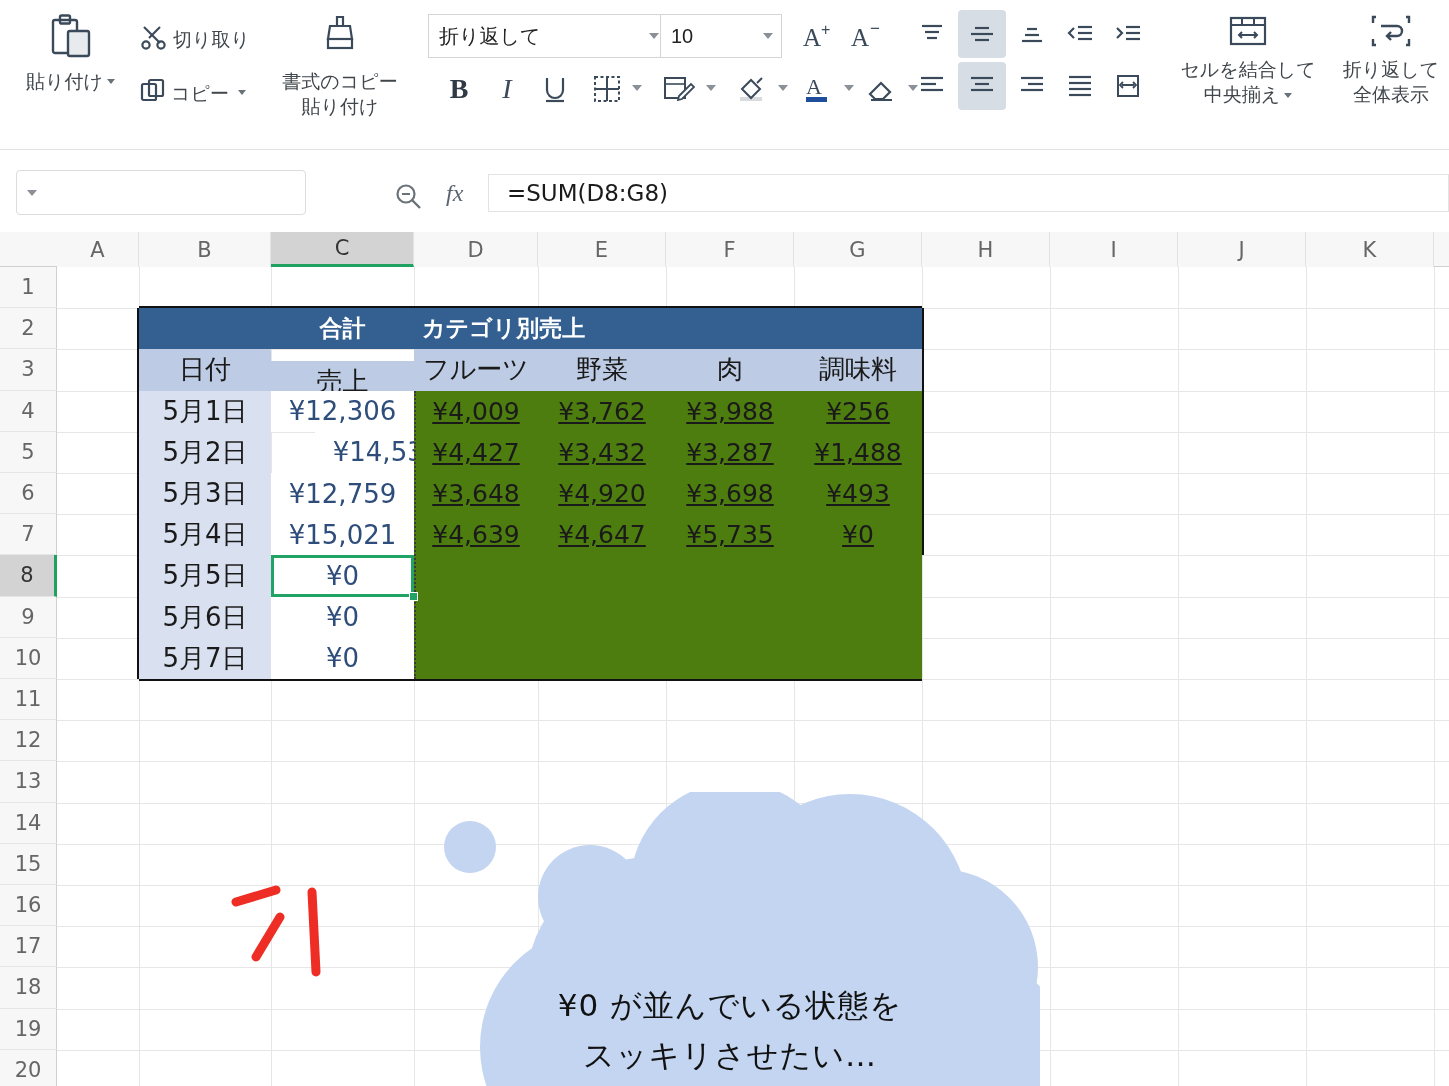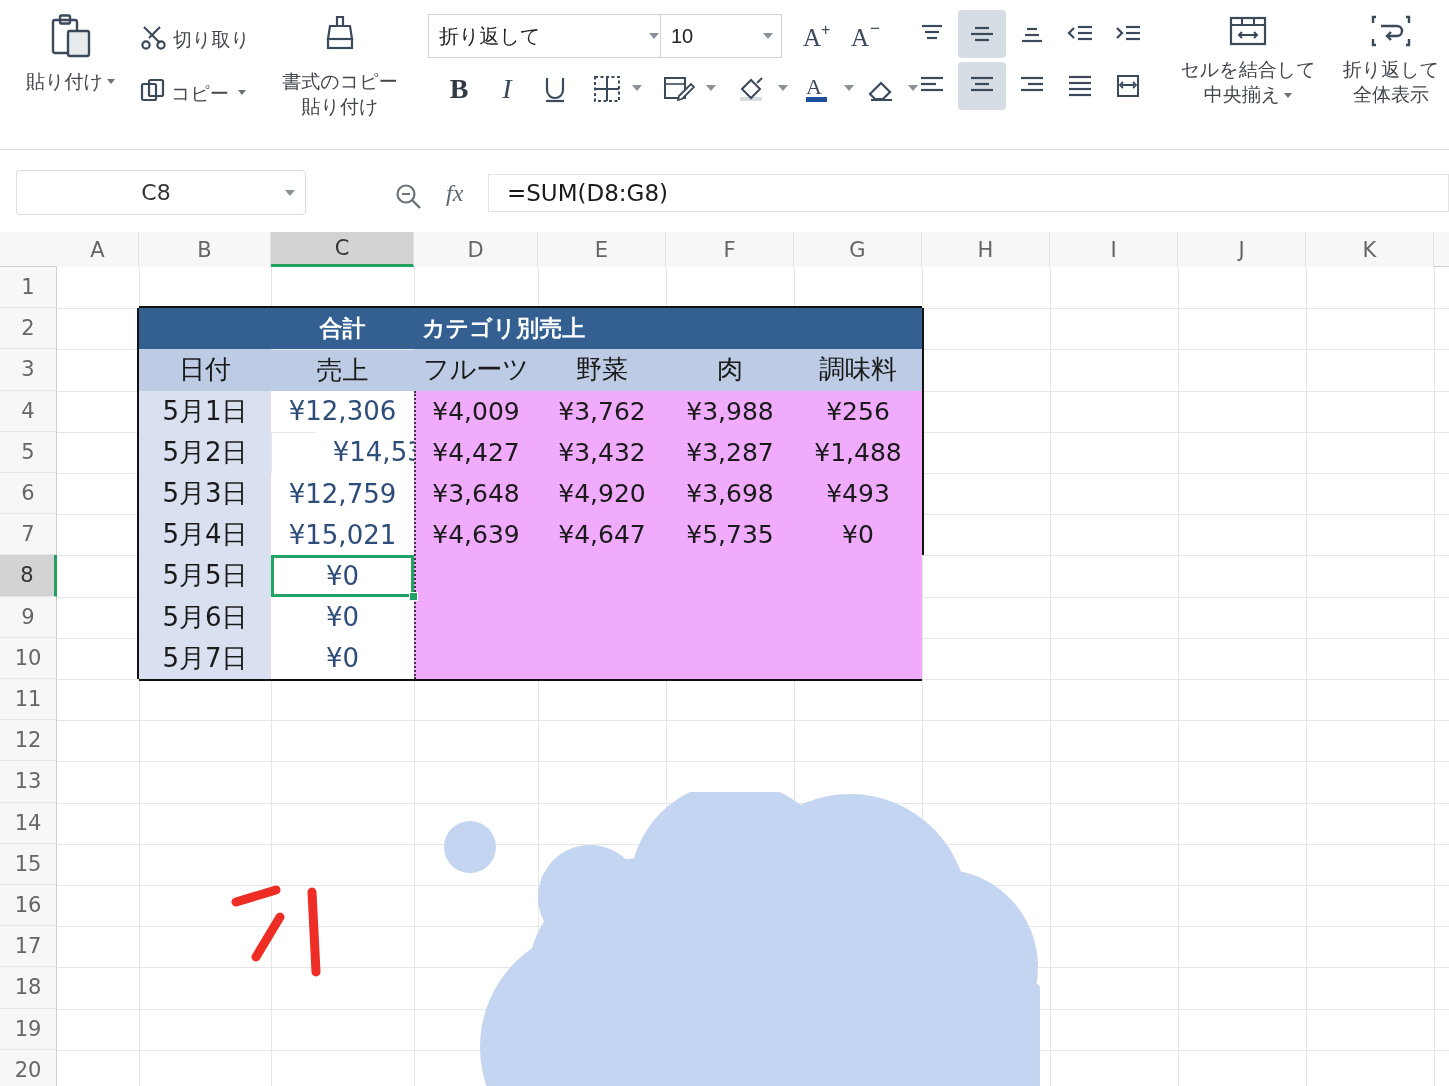--- a/index.html
+++ b/index.html
@@ -132,21 +132,21 @@
   .tbl { position: absolute; }
   .tcell {
     position: absolute; display: flex; align-items: center;
     justify-content: center; font-size: 25px;
     font-family: "DejaVu Sans", sans-serif;
   }
   .hdr-dark { background: #335f91; color: #ffffff; font-weight: bold; font-size: 23px; }
   .hdr-light { background: #bdcce4; color: #1a1a1a; font-size: 26px; }
   .datecell { background: #d9e1f0; color: #1a1a1a; font-size: 26px; }
   .sumcell { background: #ffffff; color: #2e4d7b; font-size: 26px; }
-  .numcell { background: #f0abfc; color: #1a1a1a; font-size: 25px; }
+  .numcell { background: #4d7c0f; color: #1a1a1a; font-size: 25px; text-decoration: underline; }
 
   .tbl-border-top, .tbl-border-bot {
     position: absolute; height: 2px; background: #111;
   }
   .tbl-border-l, .tbl-border-r {
     position: absolute; width: 2px; background: #111;
   }
   .dotted-v {
     position: absolute; width: 0; border-left: 2px dotted #3a3a3a;
   }
@@ -407,21 +407,20 @@
         </span>
         <span class="lbl"><span>セルを結合して
 中央揃え</span><span class="caret-sm"></span></span>
       </div>
     </div>
   </div>
 
   <div class="fbar"></div>
 
   <div class="namebox">
-    <span class="nb-val">C8</span>
     <span class="caret-box"></span>
   </div>
 
   <div class="fx-zoom">
     <svg width="30" height="30" viewBox="0 0 30 30">
       <circle cx="12" cy="12" r="8.5" fill="none" stroke="#6a7177" stroke-width="2.2"></circle>
       <line x1="8" y1="12" x2="16" y2="12" stroke="#6a7177" stroke-width="2"></line>
       <line x1="18" y1="18" x2="26" y2="26" stroke="#6a7177" stroke-width="2.4"></line>
     </svg>
   </div>
@@ -569,21 +568,21 @@
         <div class="tcell hdr-dark" style="left: 139px; top: 76.2px; width: 783px; height: 41.2px;"></div>
         <div class="tcell hdr-dark" style="left: 271px; top: 76.2px; width: 143px; height: 41.2px;">
           <span>合計</span>
         </div>
         <div class="tcell hdr-dark" style="left: 414px; top: 76.2px; width: 508px; height: 41.2px; justify-content: flex-start; padding-left: 8px;">
           <span>カテゴリ別売上</span>
         </div>
         <div class="tcell hdr-light" style="left: 139px; top: 117.4px; width: 132px; height: 41.2px; align-items: center;">
           <span>日付</span>
         </div>
-        <div class="tcell hdr-light" style="left: 271px; top: 118px; width: 143px; height: 41.2px;">
+        <div class="tcell hdr-light" style="left: 271px; top: 129px; width: 143px; height: 41.2px;">
           <span>売上</span>
         </div>
         <div class="tcell hdr-light" style="left: 414px; top: 117.4px; width: 124px; height: 41.2px;">
           <span>フルーツ</span>
         </div>
         <div class="tcell hdr-light" style="left: 538px; top: 117.4px; width: 128px; height: 41.2px;">
           <span>野菜</span>
         </div>
         <div class="tcell hdr-light" style="left: 666px; top: 117.4px; width: 128px; height: 41.2px;">
           <span>肉</span>
@@ -713,20 +712,22 @@
             <circle cx="160" cy="255" r="120" fill="#c3d5f0"></circle>
             <circle cx="255" cy="320" r="115" fill="#c3d5f0"></circle>
             <circle cx="370" cy="330" r="110" fill="#c3d5f0"></circle>
             <circle cx="460" cy="300" r="105" fill="#c3d5f0"></circle>
             <circle cx="300" cy="215" r="150" fill="#c3d5f0"></circle>
             <circle cx="420" cy="215" r="135" fill="#c3d5f0"></circle>
             <circle cx="210" cy="175" r="110" fill="#c3d5f0"></circle>
           </g>
       </svg>
     </div>
+    <div class="bubble-text">¥0 が並んでいる状態を
+スッキリさせたい…</div>
 
     <div class="arrow-svg">
       <svg width="140" height="130" viewBox="0 0 140 130" id="arrow-shape">
         <g id="arrow-strokes">
             <line x1="16" y1="40" x2="56" y2="28" stroke="#ee2d24" stroke-width="9" stroke-linecap="round"></line>
             <line x1="36" y1="95" x2="60" y2="55" stroke="#ee2d24" stroke-width="9" stroke-linecap="round"></line>
             <line x1="92" y1="30" x2="96" y2="110" stroke="#ee2d24" stroke-width="9" stroke-linecap="round"></line>
           </g>
       </svg>
     </div>

